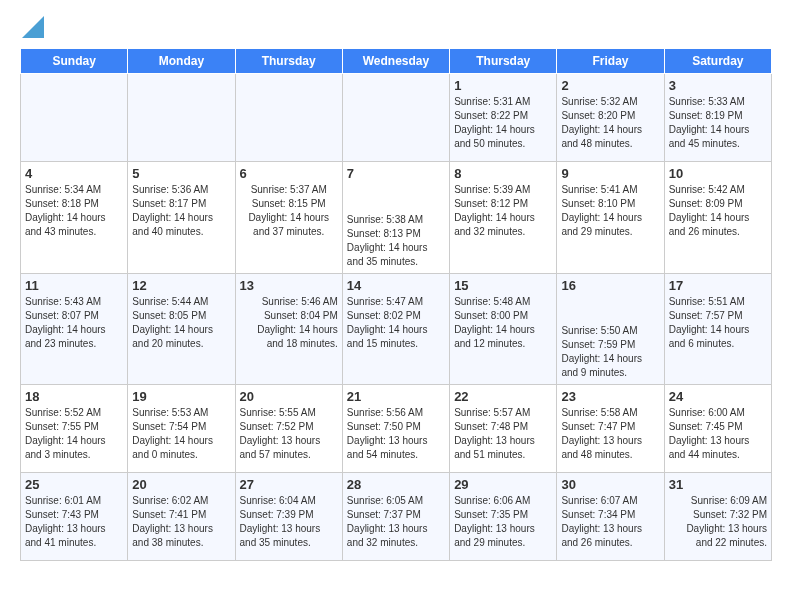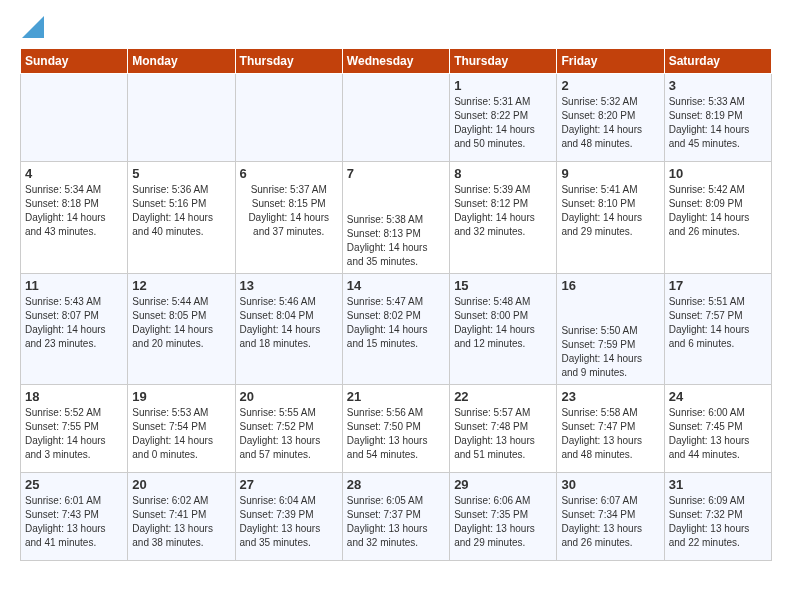--- a/index.html
+++ b/index.html
@@ -41,26 +41,26 @@
     }
     .subtitle {
       font-size: 15px;
       color: #555;
     }
     table {
       width: 100%;
       border-collapse: collapse;
     }
     thead th {
-      background: #c2410c;
+      background: #3b82f6;
       color: #fff;
       font-size: 12px;
       font-weight: bold;
       padding: 5px 4px;
-      text-align: left;
+      text-align: center;
       border: 1px solid #fff;
     }
     tbody td {
       border: 1px solid #ccc;
       vertical-align: top;
       padding: 4px 4px;
       font-size: 10px;
       color: #333;
       width: calc(100% / 7);
       min-height: 80px;
@@ -151,21 +151,21 @@
         <td>
           <span class="day-num">4</span>
           <div class="day-info" style="white-space: pre-line;">Sunrise: 5:34 AM
 Sunset: 8:18 PM
 Daylight: 14 hours
 and 43 minutes.</div>
         </td>
         <td>
           <span class="day-num">5</span>
           <div class="day-info" style="white-space: pre-line;">Sunrise: 5:36 AM
-Sunset: 5:16 PM
+Sunset: 8:17 PM
 Daylight: 14 hours
 and 40 minutes.</div>
         </td>
         <td>
           <span class="day-num">6</span>
           <div class="day-info" style="white-space: pre-line; text-align: center;">Sunrise: 5:37 AM
 Sunset: 8:15 PM
 Daylight: 14 hours
 and 37 minutes.</div>
         </td>
@@ -208,21 +208,21 @@
         </td>
         <td>
           <span class="day-num">12</span>
           <div class="day-info" style="white-space: pre-line;">Sunrise: 5:44 AM
 Sunset: 8:05 PM
 Daylight: 14 hours
 and 20 minutes.</div>
         </td>
         <td>
           <span class="day-num">13</span>
-          <div class="day-info" style="white-space: pre-line;">Sunrise: 5:46 AM
+          <div class="day-info" style="white-space: pre-line; text-align: right;">Sunrise: 5:46 AM
 Sunset: 8:04 PM
 Daylight: 14 hours
 and 18 minutes.</div>
         </td>
         <td>
           <span class="day-num">14</span>
           <div class="day-info" style="white-space: pre-line;">Sunrise: 5:47 AM
 Sunset: 8:02 PM
 Daylight: 14 hours
 and 15 minutes.</div>
@@ -338,20 +338,20 @@
         </td>
         <td>
           <span class="day-num">30</span>
           <div class="day-info" style="white-space: pre-line;">Sunrise: 6:07 AM
 Sunset: 7:34 PM
 Daylight: 13 hours
 and 26 minutes.</div>
         </td>
         <td>
           <span class="day-num">31</span>
-          <div class="day-info" style="white-space: pre-line;">Sunrise: 6:09 AM
+          <div class="day-info" style="white-space: pre-line; text-align: right;">Sunrise: 6:09 AM
 Sunset: 7:32 PM
 Daylight: 13 hours
 and 22 minutes.</div>
         </td>
       </tr>
     </tbody>
 </table>
 
 </body></html>

